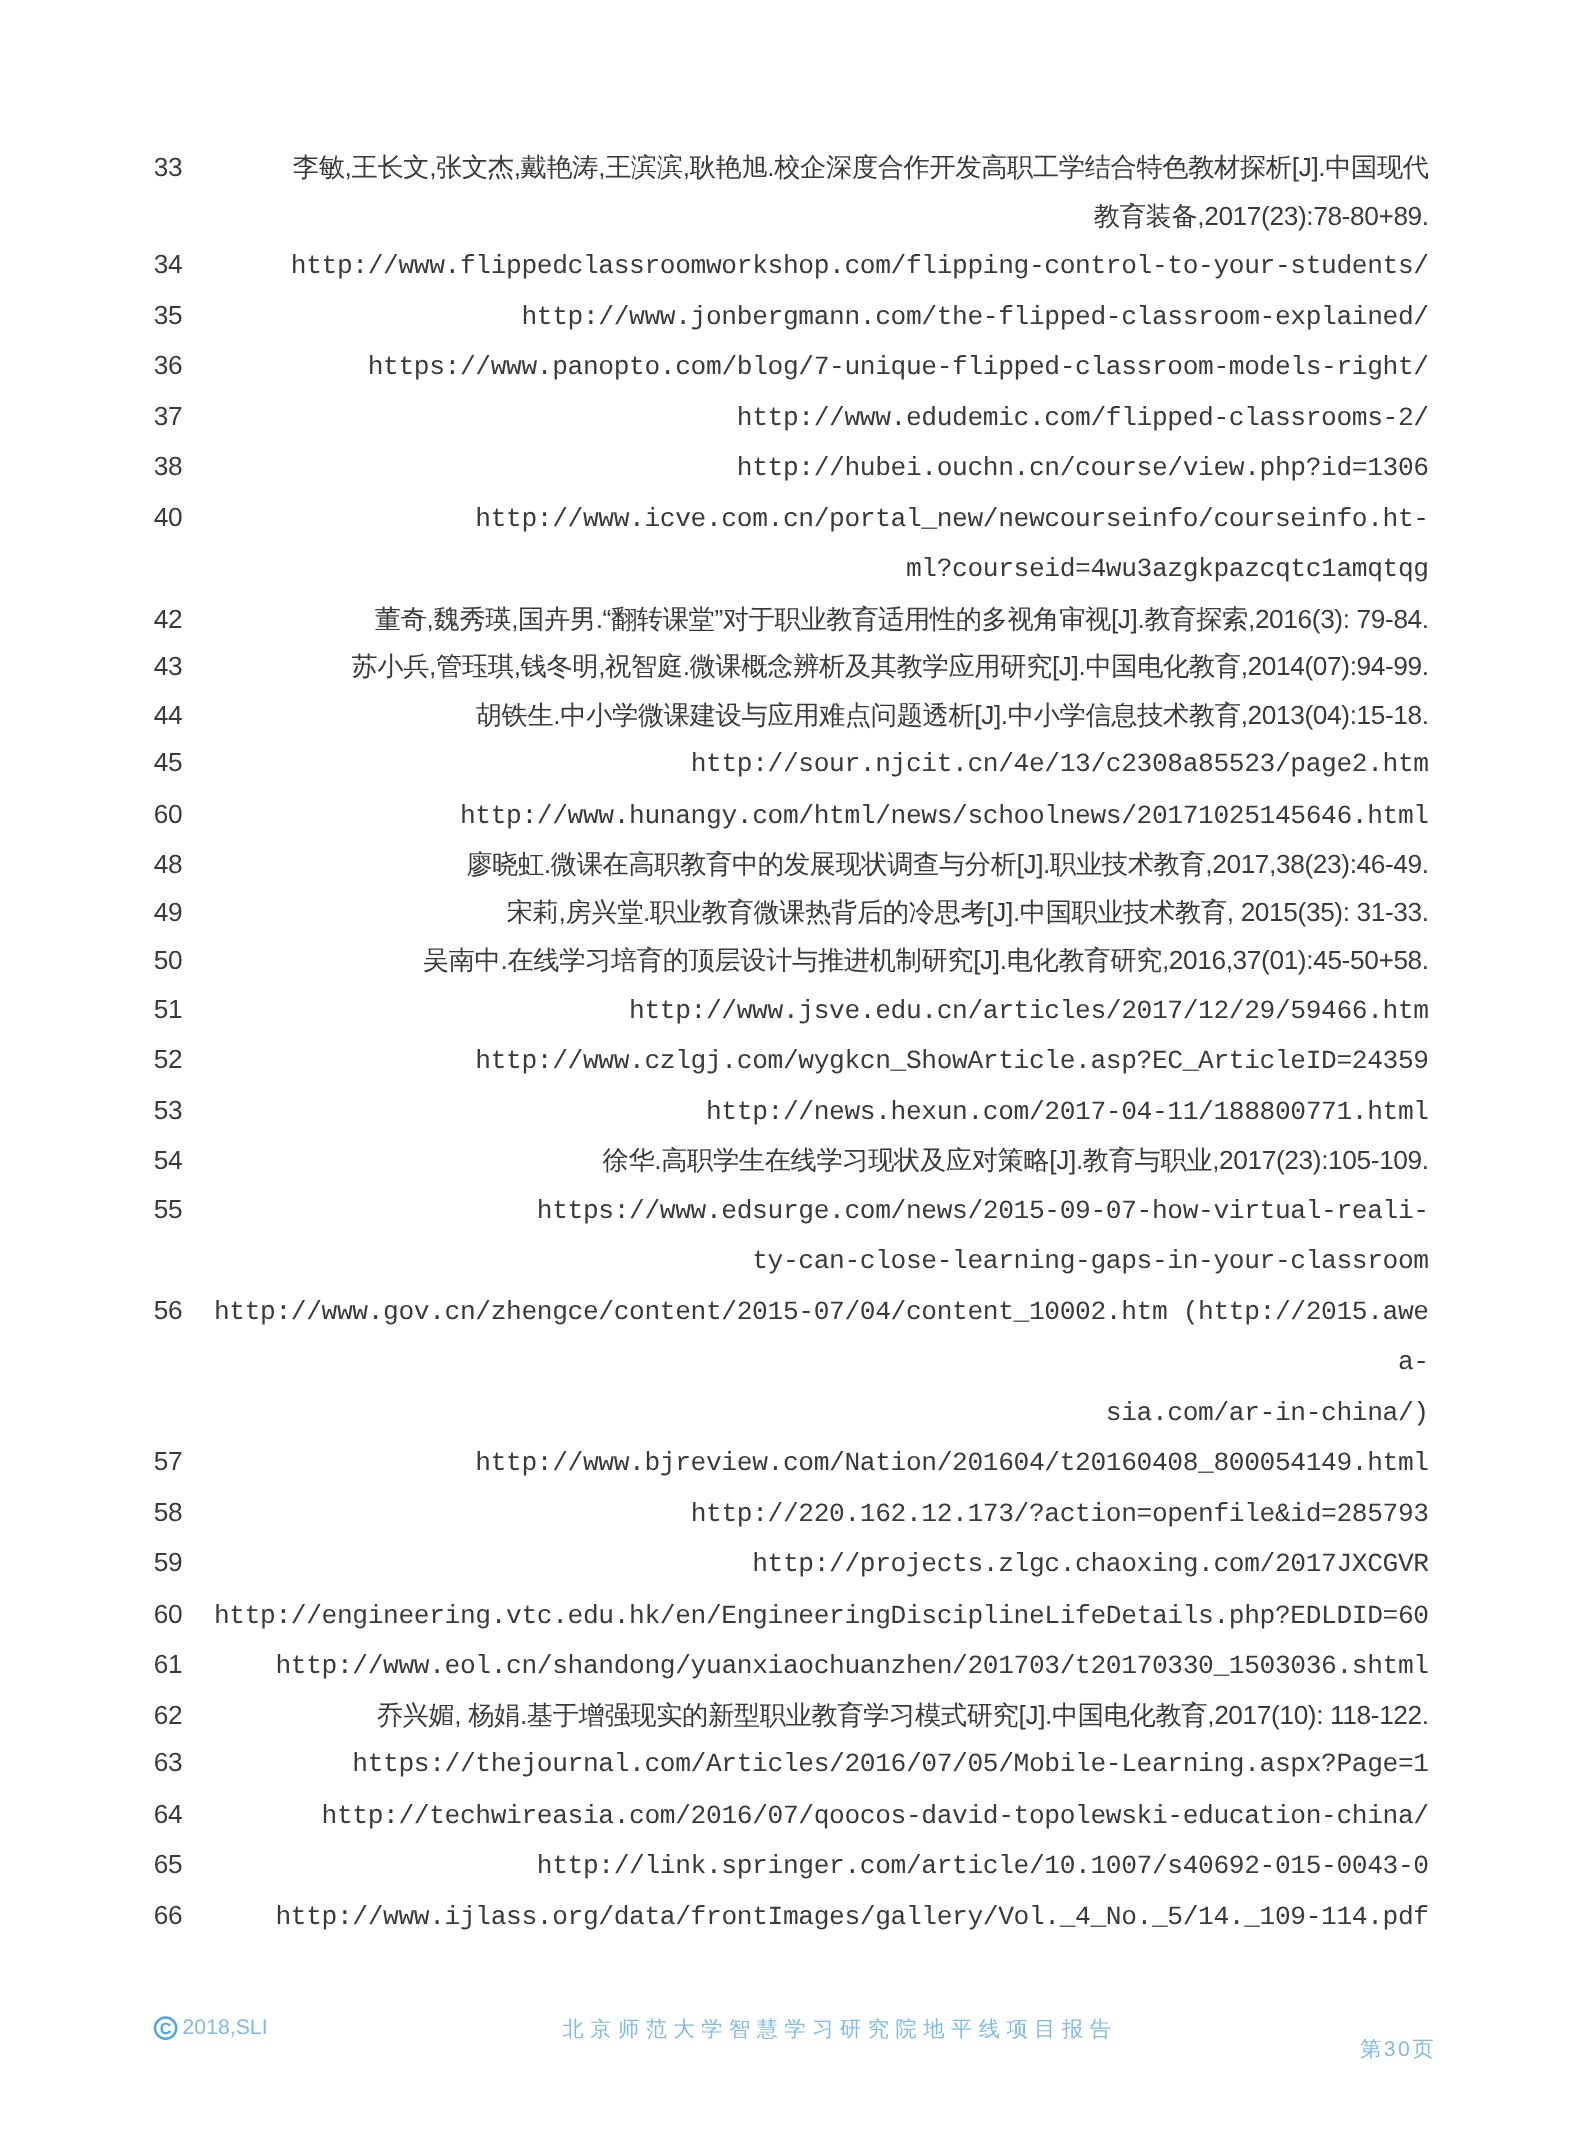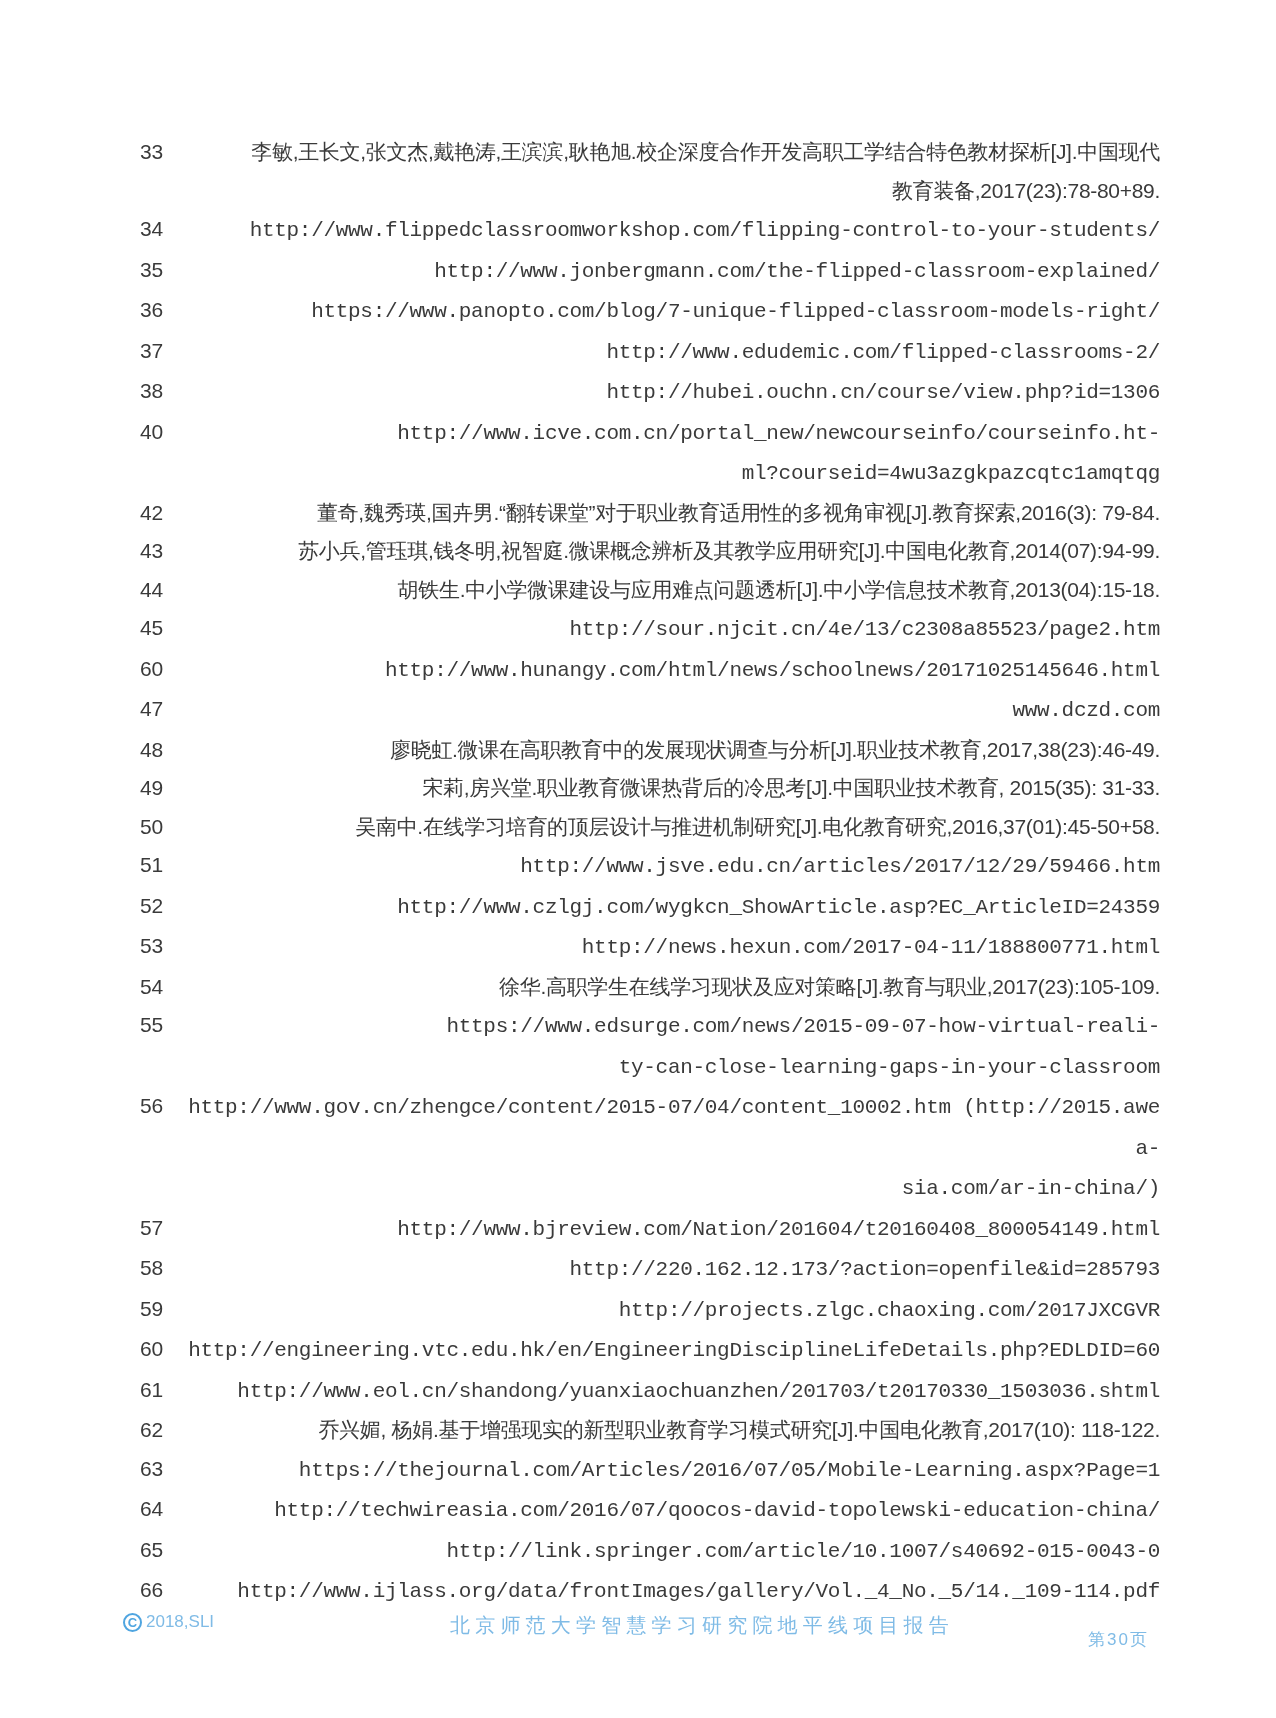--- a/index.html
+++ b/index.html
@@ -13,21 +13,21 @@
       position: relative;
       overflow: hidden;
       font-family: "Liberation Sans", "DejaVu Sans", sans-serif;
       color: #3a3a3a;
     }
     .refs {
       position: absolute;
       left: 123px;
       top: 116px;
       width: 1020px;
-      margin: 17px;
+      margin: 0;
       padding: 0;
       list-style: none;
     }
     .ref {
       display: flex;
       align-items: flex-start;
       font-size: 21px;
       line-height: 38.5px;
       letter-spacing: -0.3px;
     }
@@ -76,21 +76,21 @@
       font-size: 13px;
       font-weight: bold;
       line-height: 1;
       box-sizing: border-box;
     }
     .footer-center {
       position: absolute;
       left: 450px;
       top: 0;
       letter-spacing: 5.2px;
-      font-size: 20px;
+      font-size: 17px;
     }
     .footer-right {
       position: absolute;
       left: 1088px;
       top: 16px;
       letter-spacing: 2px;
     }
   </style>
 </head>
 <body>
@@ -138,24 +138,20 @@
     <span class="ref-num">44</span>
     <span class="ref-text">胡铁生.中小学微课建设与应用难点问题透析[J].中小学信息技术教育,2013(04):15-18.</span>
   </li>
     <li class="ref">
     <span class="ref-num">45</span>
     <span class="ref-text"><a>http://sour.njcit.cn/4e/13/c2308a85523/page2.htm</a></span>
   </li>
     <li class="ref">
     <span class="ref-num">60</span>
     <span class="ref-text"><a>http://www.hunangy.com/html/news/schoolnews/20171025145646.html</a></span>
-  </li>
-    <li class="ref">
-    <span class="ref-num">47</span>
-    <span class="ref-text"><a>www.dczd.com</a></span>
   </li>
     <li class="ref">
     <span class="ref-num">48</span>
     <span class="ref-text">廖晓虹.微课在高职教育中的发展现状调查与分析[J].职业技术教育,2017,38(23):46-49.</span>
   </li>
     <li class="ref">
     <span class="ref-num">49</span>
     <span class="ref-text">宋莉,房兴堂.职业教育微课热背后的冷思考[J].中国职业技术教育, 2015(35): 31-33.</span>
   </li>
     <li class="ref">

